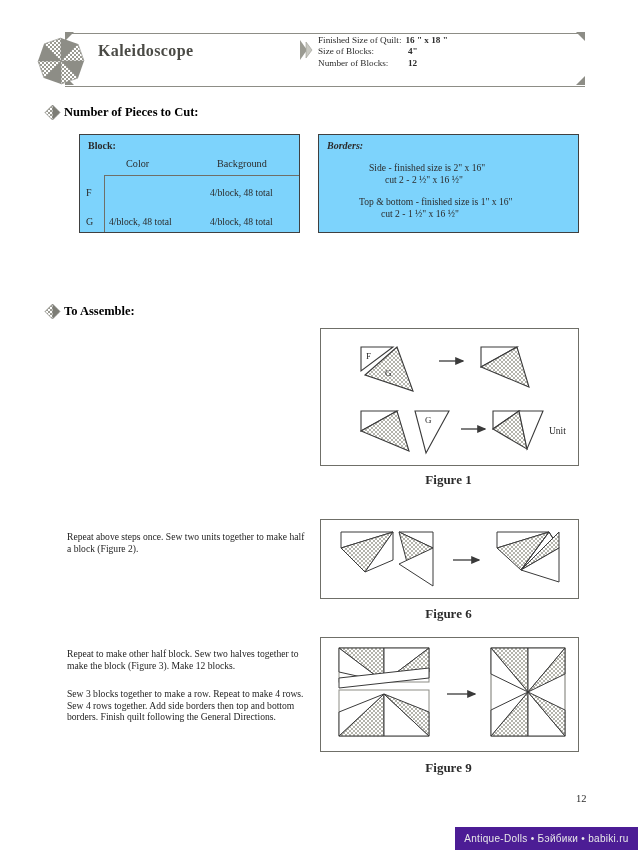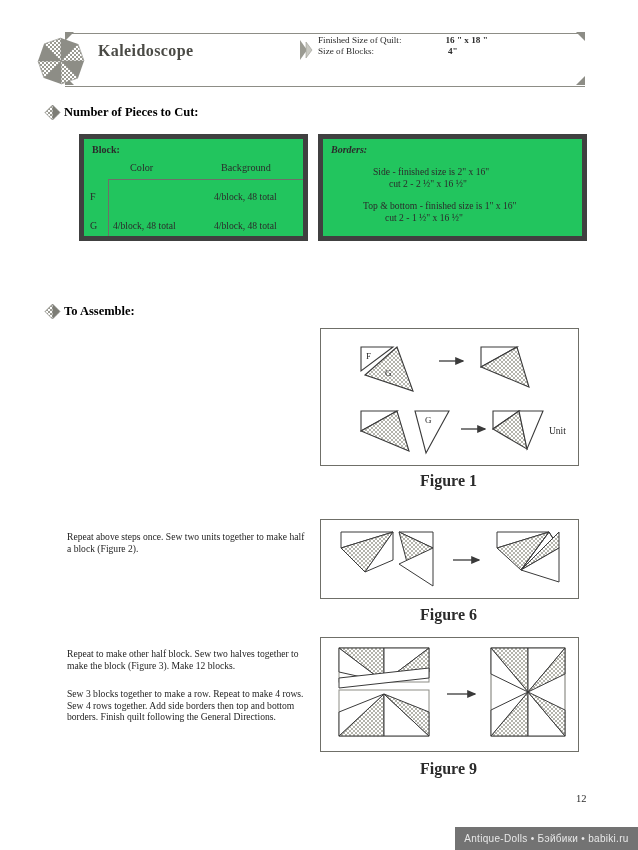--- a/index.html
+++ b/index.html
@@ -28,37 +28,37 @@
   .c-br{left:544px;top:46px;border-right:9px solid #8d8d86;border-top:9px solid transparent;}
 
   .pinwheel{position:absolute;left:0px;top:2px;width:58px;height:58px;}
   .title{
     position:absolute;left:66px;top:12px;
     font-size:16px;font-weight:bold;letter-spacing:.4px;
     color:#4a4a45;
     font-family:"Liberation Serif", serif;
   }
   .specs{position:absolute;left:286px;top:5px;width:250px;font-size:9.2px;line-height:11.4px;color:#2b2b2b;}
-  .spec-row{display:flex;gap:40px;}
+  .spec-row{display:flex;}
   .spec-label{display:inline-block;}
   .spec-val{font-weight:bold;}
   .spec-row.r1 .spec-label{width:auto;}
   .spec-row.r2 .spec-label,.spec-row.r3 .spec-label{width:72px;}
   .spec-row.r2 .spec-val,.spec-row.r3 .spec-val{padding-left:18px;}
   .spec-arrow{position:absolute;left:266px;top:7px;width:16px;height:26px;}
 
   
   .sect{position:absolute;display:flex;align-items:center;}
   .sect .marker{width:17px;height:17px;margin-right:3px;}
   .sect .label{font-size:12.5px;font-weight:bold;color:#000000;}
   #sect-cut{left:44px;top:104px;}
   #sect-asm{left:44px;top:303px;}
 
   
-  .box{position:absolute;border:5px solid #404040;background:#22c55e;}
+  .box{position:absolute;border:1px solid #404040;background:#7dd3fc;}
   #block-box{left:79px;top:134px;width:219px;height:97px;}
   #borders-box{left:318px;top:134px;width:259px;height:97px;}
 
   .box-title{position:absolute;font-size:10px;font-weight:bold;}
   #block-title{left:8px;top:5px;}
   #borders-title{left:8px;top:5px;font-style:italic;}
 
   .col-head{position:absolute;font-size:10.2px;}
   #head-color{left:46px;top:23px;}
   #head-bg{left:137px;top:23px;}
@@ -85,30 +85,30 @@
   #instr-3{left:67px;top:648px;}
   #instr-4{left:67px;top:688px;}
 
   
   .figbox{position:absolute;border:1px solid #6f6f68;background:#fff;}
   #fig1-box{left:320px;top:328px;width:257px;height:136px;}
   #fig2-box{left:320px;top:519px;width:257px;height:78px;}
   #fig3-box{left:320px;top:637px;width:257px;height:113px;}
   .figbox svg{display:block;width:100%;height:100%;}
 
-  .figcap{position:absolute;font-size:16px;font-weight:bold;text-align:center;width:257px;left:320px;}
+  .figcap{position:absolute;font-size:13px;font-weight:bold;text-align:center;width:257px;left:320px;}
   #cap1{top:472px;}
   #cap2{top:606px;}
   #cap3{top:760px;}
 
   
   #pagenum{position:absolute;left:576px;top:793px;font-size:10.5px;}
   #watermark{
     position:absolute;left:455px;top:827px;width:183px;height:23px;
-    background:#737373;color:#e9e9e9;
+    background:#4c1d95;color:#e9e9e9;
     font-family:"Liberation Sans", sans-serif;
     font-size:10px;letter-spacing:.3px;
     display:flex;align-items:center;justify-content:center;
   }
 </style>
 </head>
 <body>
 
 <div class="page">
 
@@ -146,20 +146,24 @@
 
     <div class="specs">
       <div class="spec-row r1">
         <span class="spec-label">Finished Size of Quilt:</span>
         <span class="spec-val" style="padding-left:4px">16 " x 18 "</span>
       </div>
       <div class="spec-row r2">
         <span class="spec-label">Size of Blocks:</span>
         <span class="spec-val">4"</span>
       </div>
+      <div class="spec-row r3">
+        <span class="spec-label">Number of Blocks:</span>
+        <span class="spec-val">12</span>
+      </div>
     </div>
   </div>
 
   <div class="sect" id="sect-cut">
     <svg class="marker" viewBox="0 0 17 17">
       <polygon points="8.5,1 16,8.5 8.5,16 1,8.5" fill="url(#chk)" stroke="#8d8d86" stroke-width="0.7"></polygon>
       <polygon points="8.5,1 16,8.5 8.5,16" fill="#7d7d76"></polygon>
     </svg>
     <span class="label">Number of Pieces to Cut:</span>
   </div>

